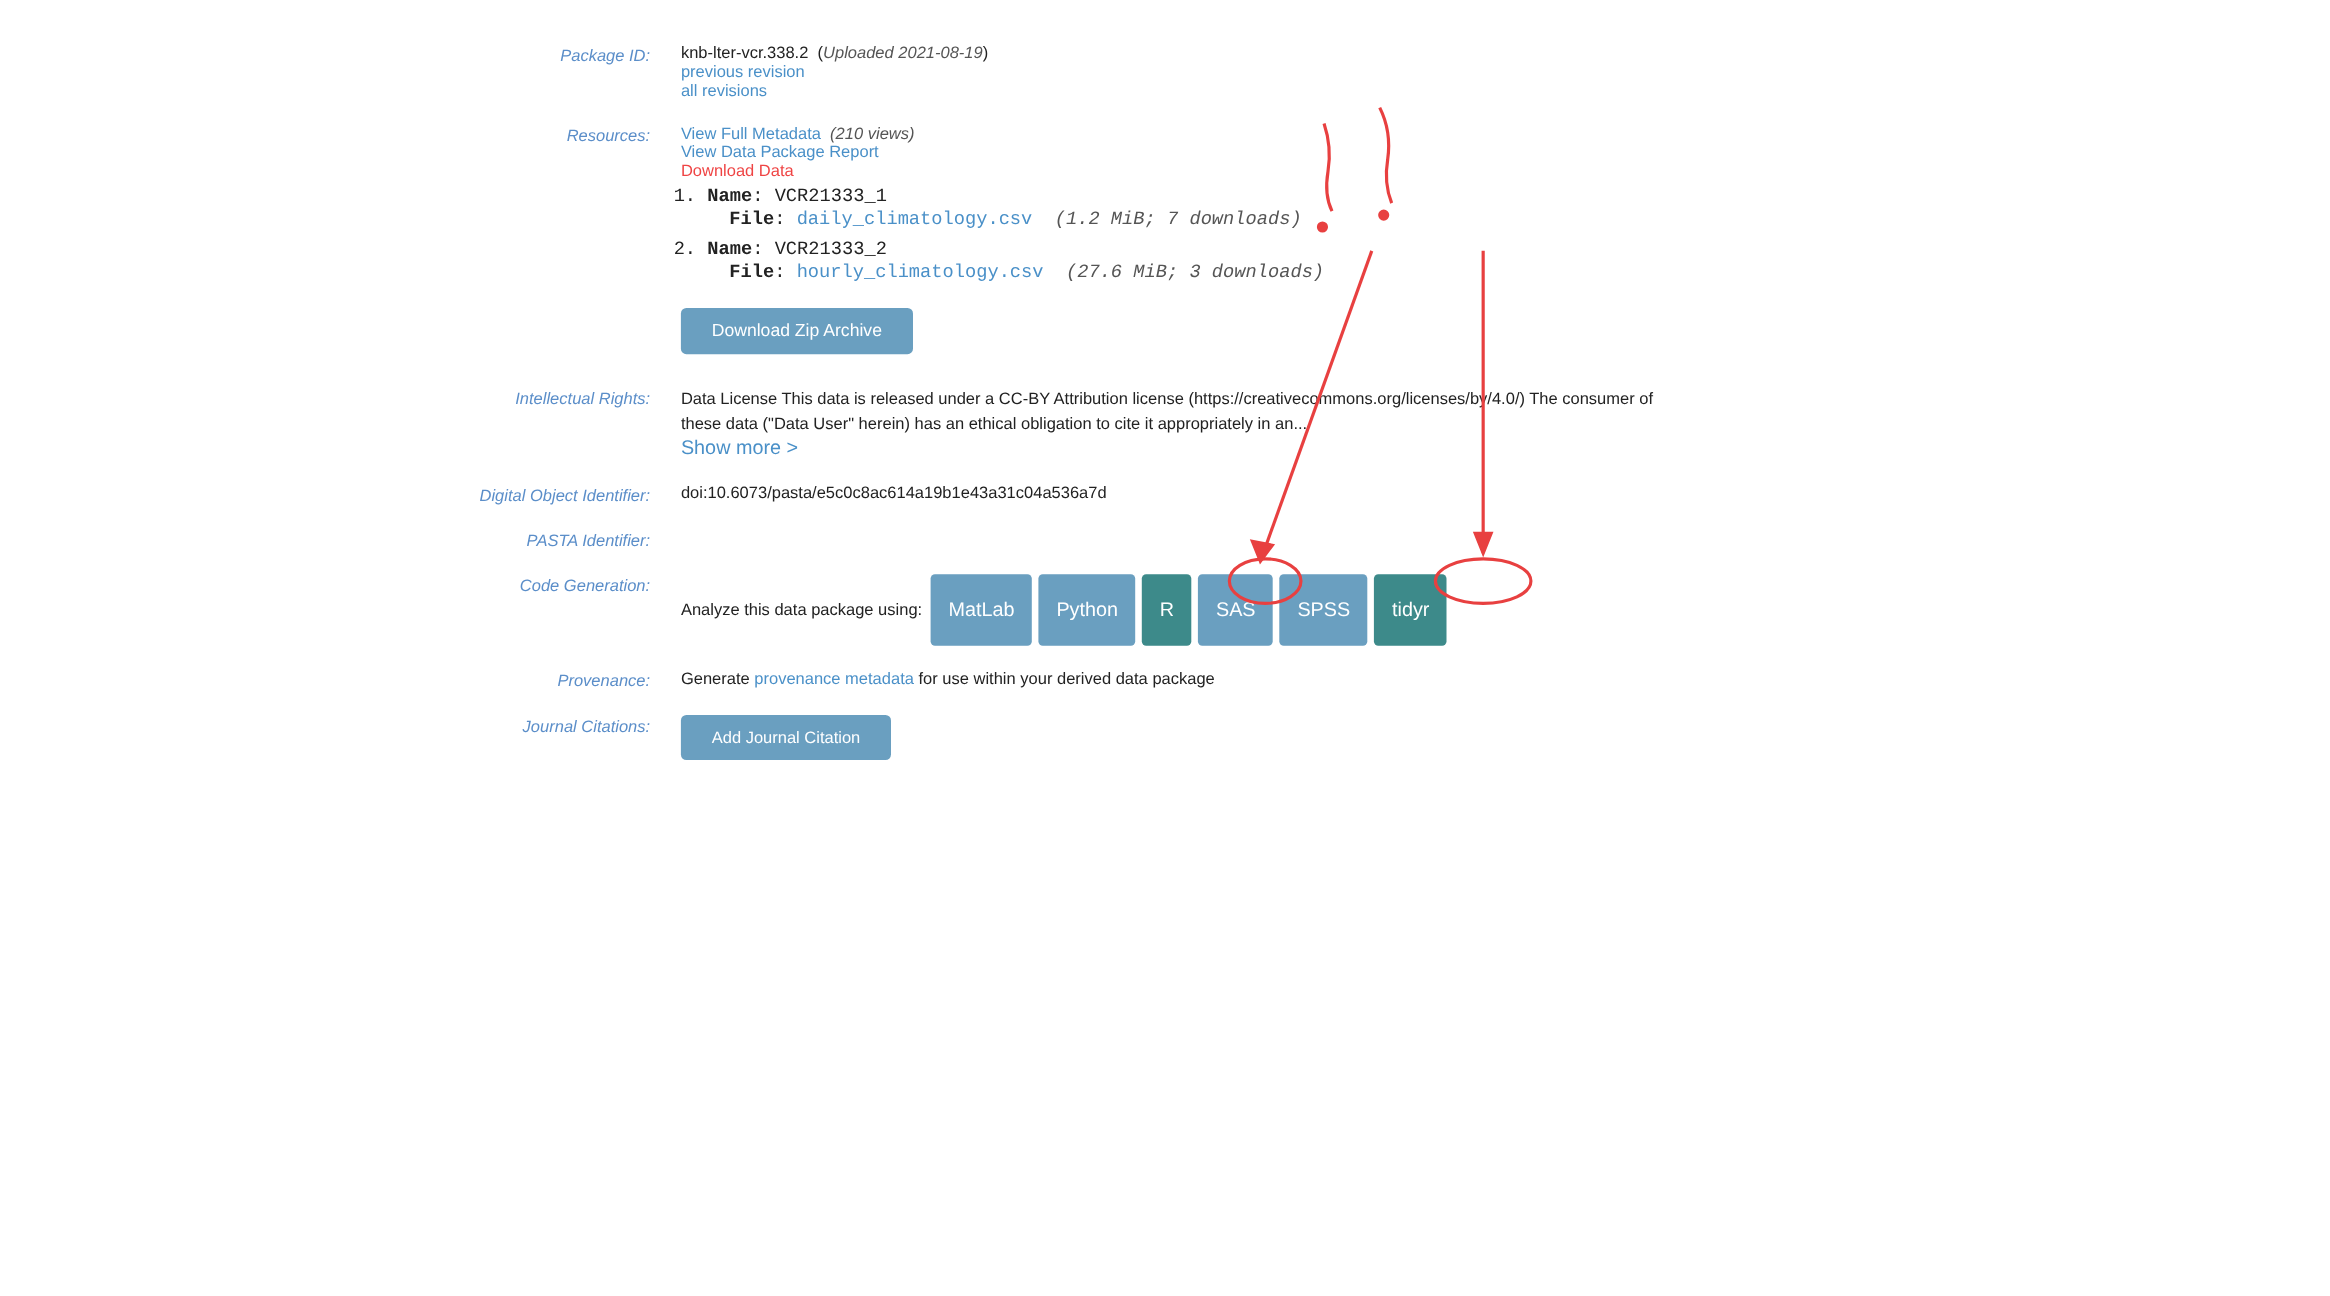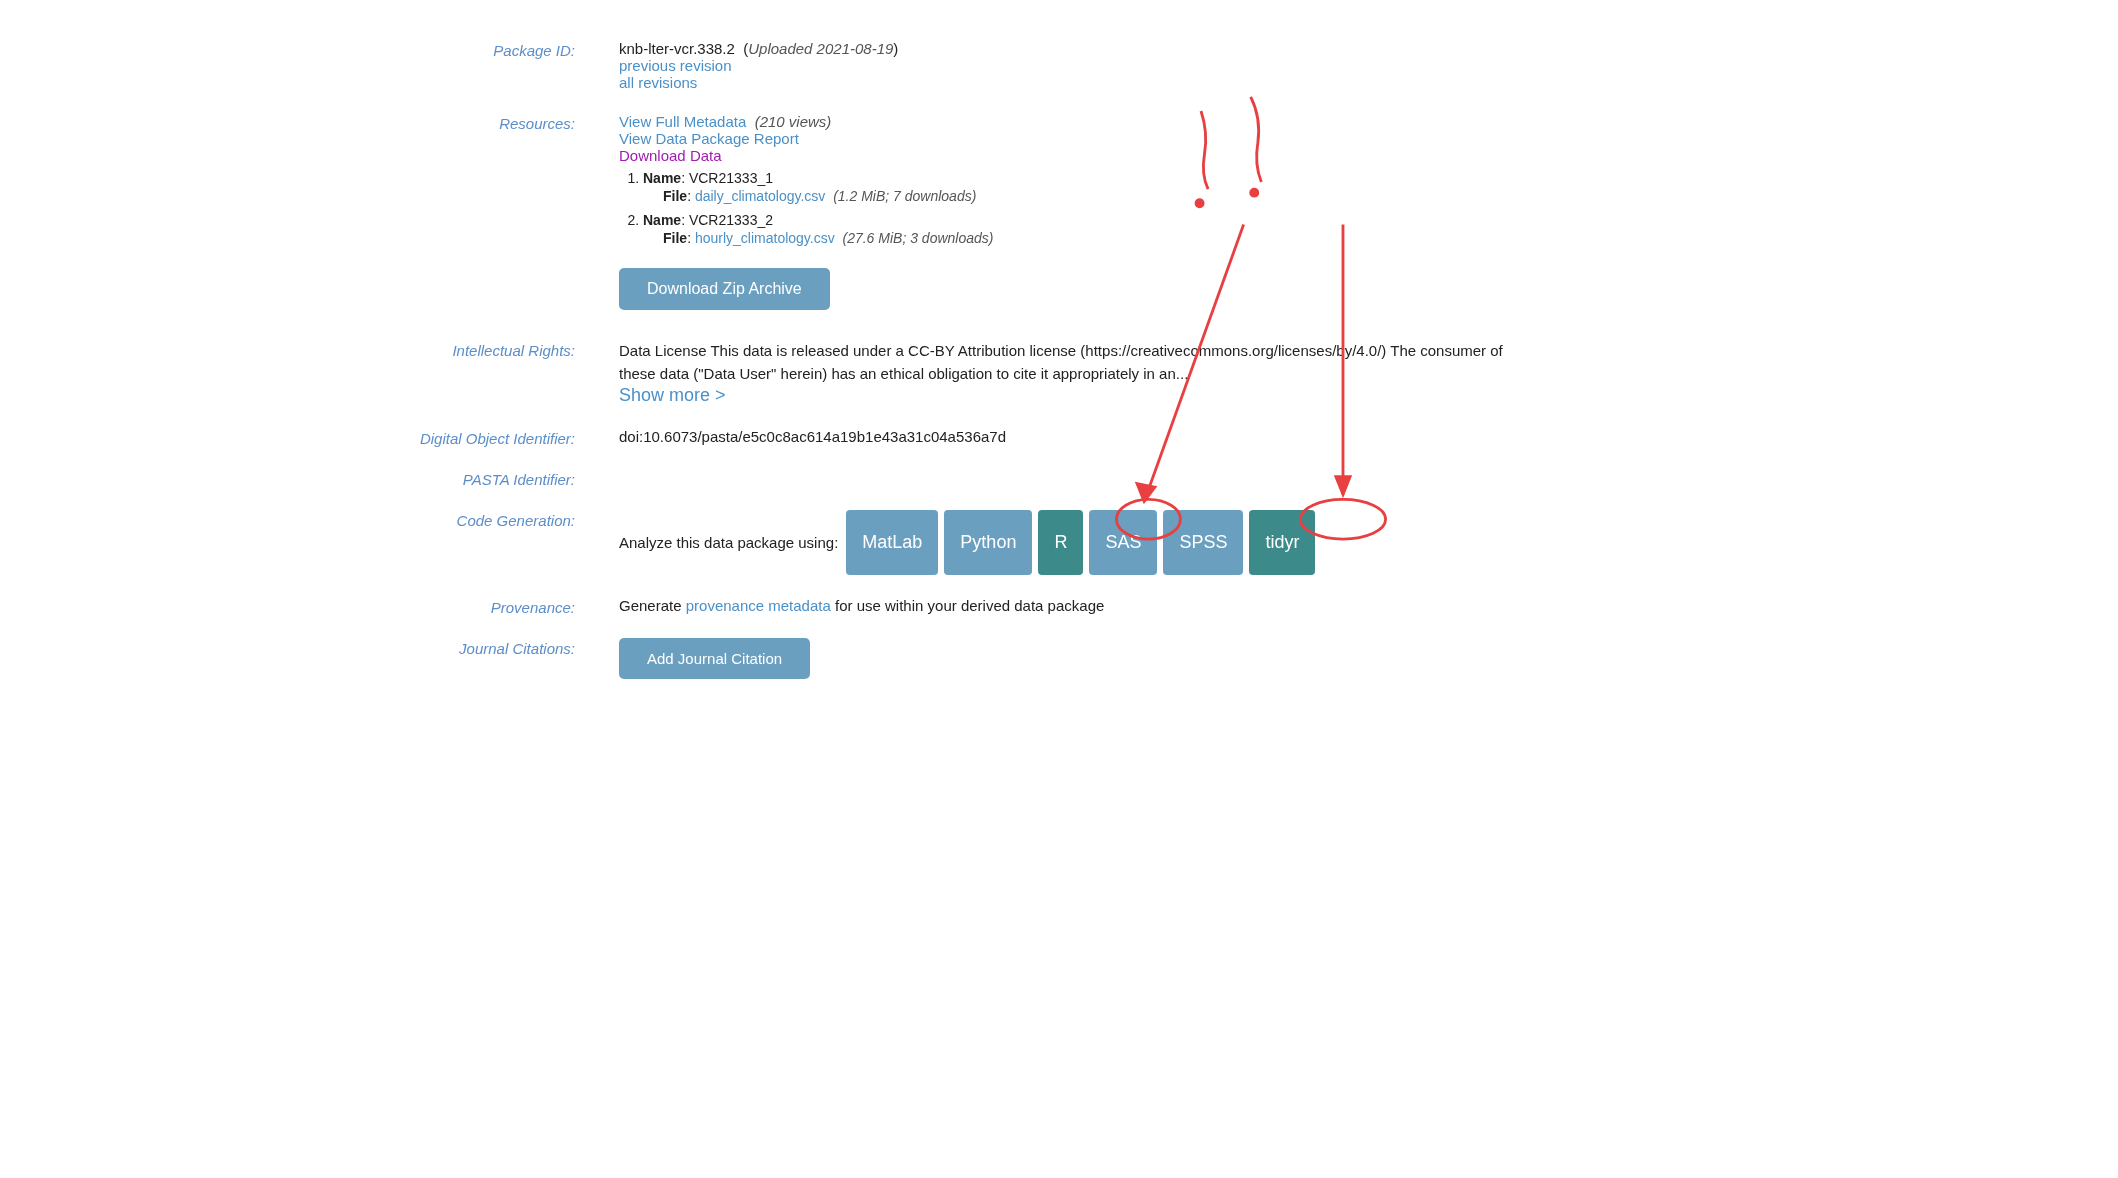--- a/index.html
+++ b/index.html
@@ -17,52 +17,53 @@
     }
     .row {
       display: flex;
       margin-bottom: 22px;
       align-items: flex-start;
     }
     .label-col {
       width: 260px;
       min-width: 260px;
       text-align: right;
-      padding-right: 44px;
+      padding-right: 28px;
       font-style: italic;
       color: #5b8ec9;
       font-size: 15px;
       padding-top: 2px;
     }
     .value-col {
       flex: 1;
     }
     .link {
       color: #4a90c8;
       text-decoration: none;
       cursor: pointer;
     }
     .italic-text {
       font-style: italic;
       color: #555;
     }
     .download-data-label {
-      color: #a21caf;
+      color: #ef4444;
       font-size: 15px;
       margin-bottom: 6px;
     }
     .data-file-list {
       list-style: decimal;
       padding-left: 24px;
       margin-bottom: 14px;
     }
     .data-file-list li {
       margin-bottom: 8px;
       color: #222;
-      font-size: 14px;
+      font-size: 17px;
+      font-family: Liberation Mono, monospace;
     }
     .data-file-list li span.name-label {
       font-weight: normal;
     }
     .data-file-list li span.file-label {
       display: block;
       padding-left: 20px;
       margin-top: 2px;
     }
     .btn-download {

